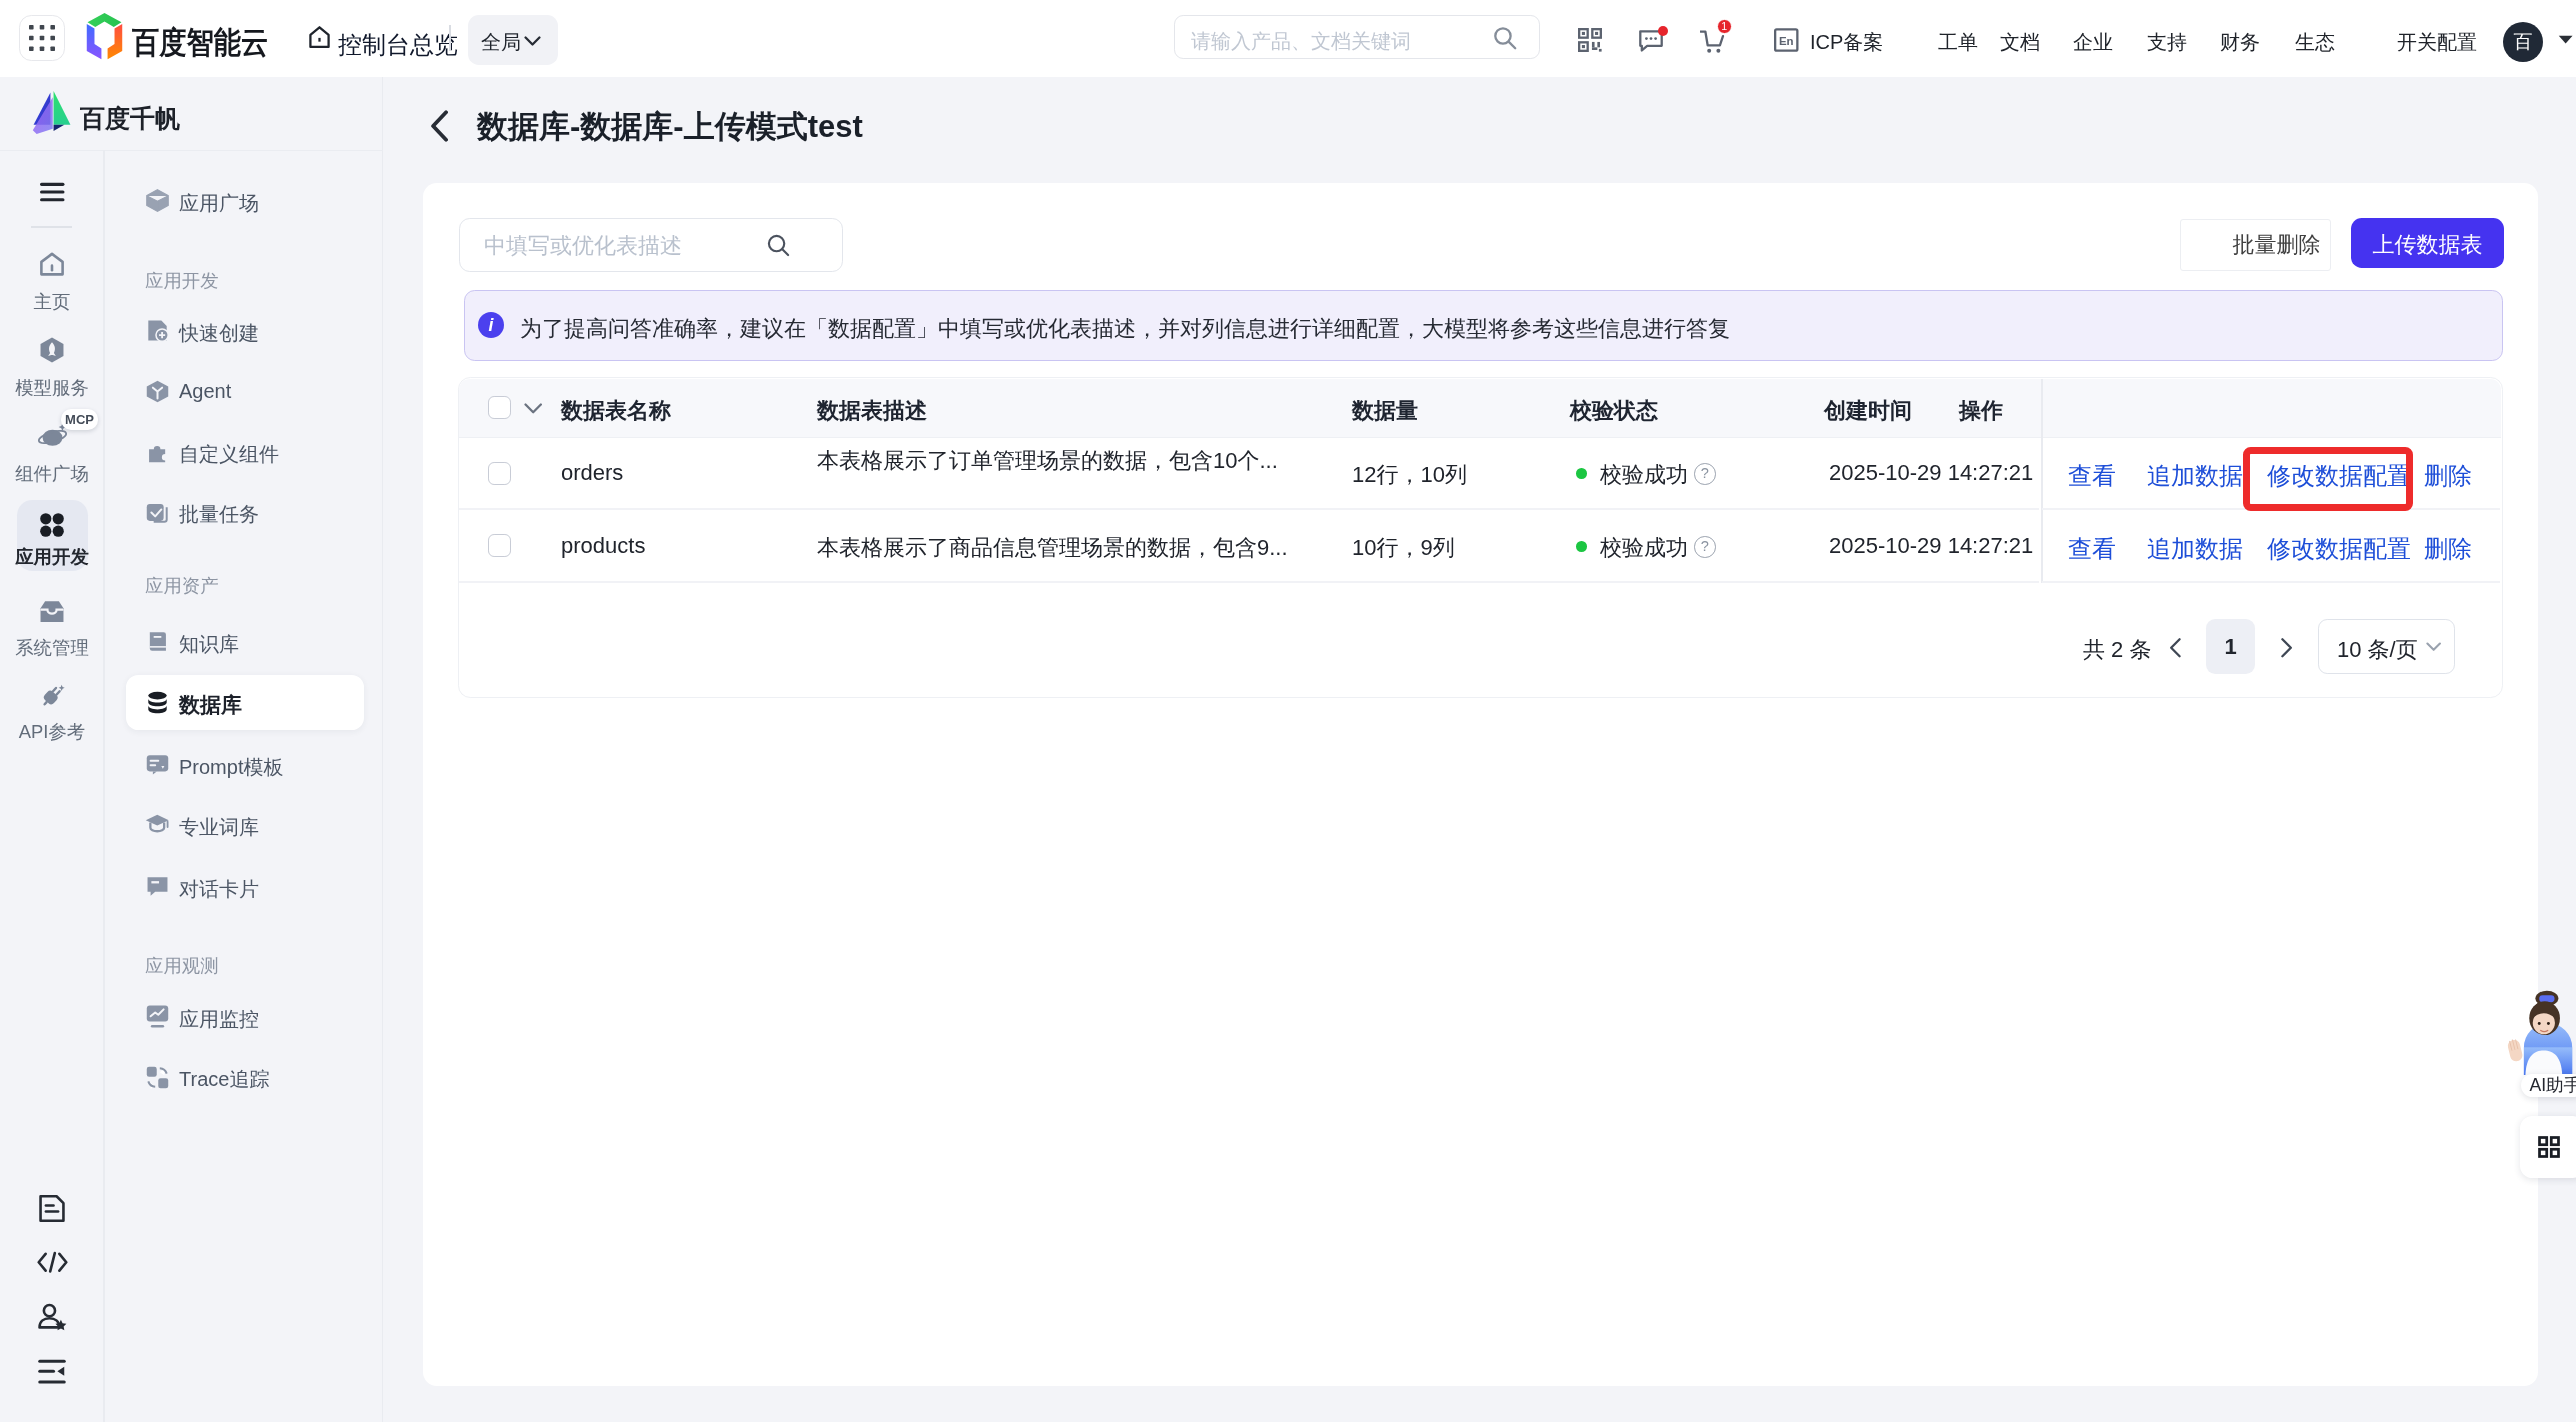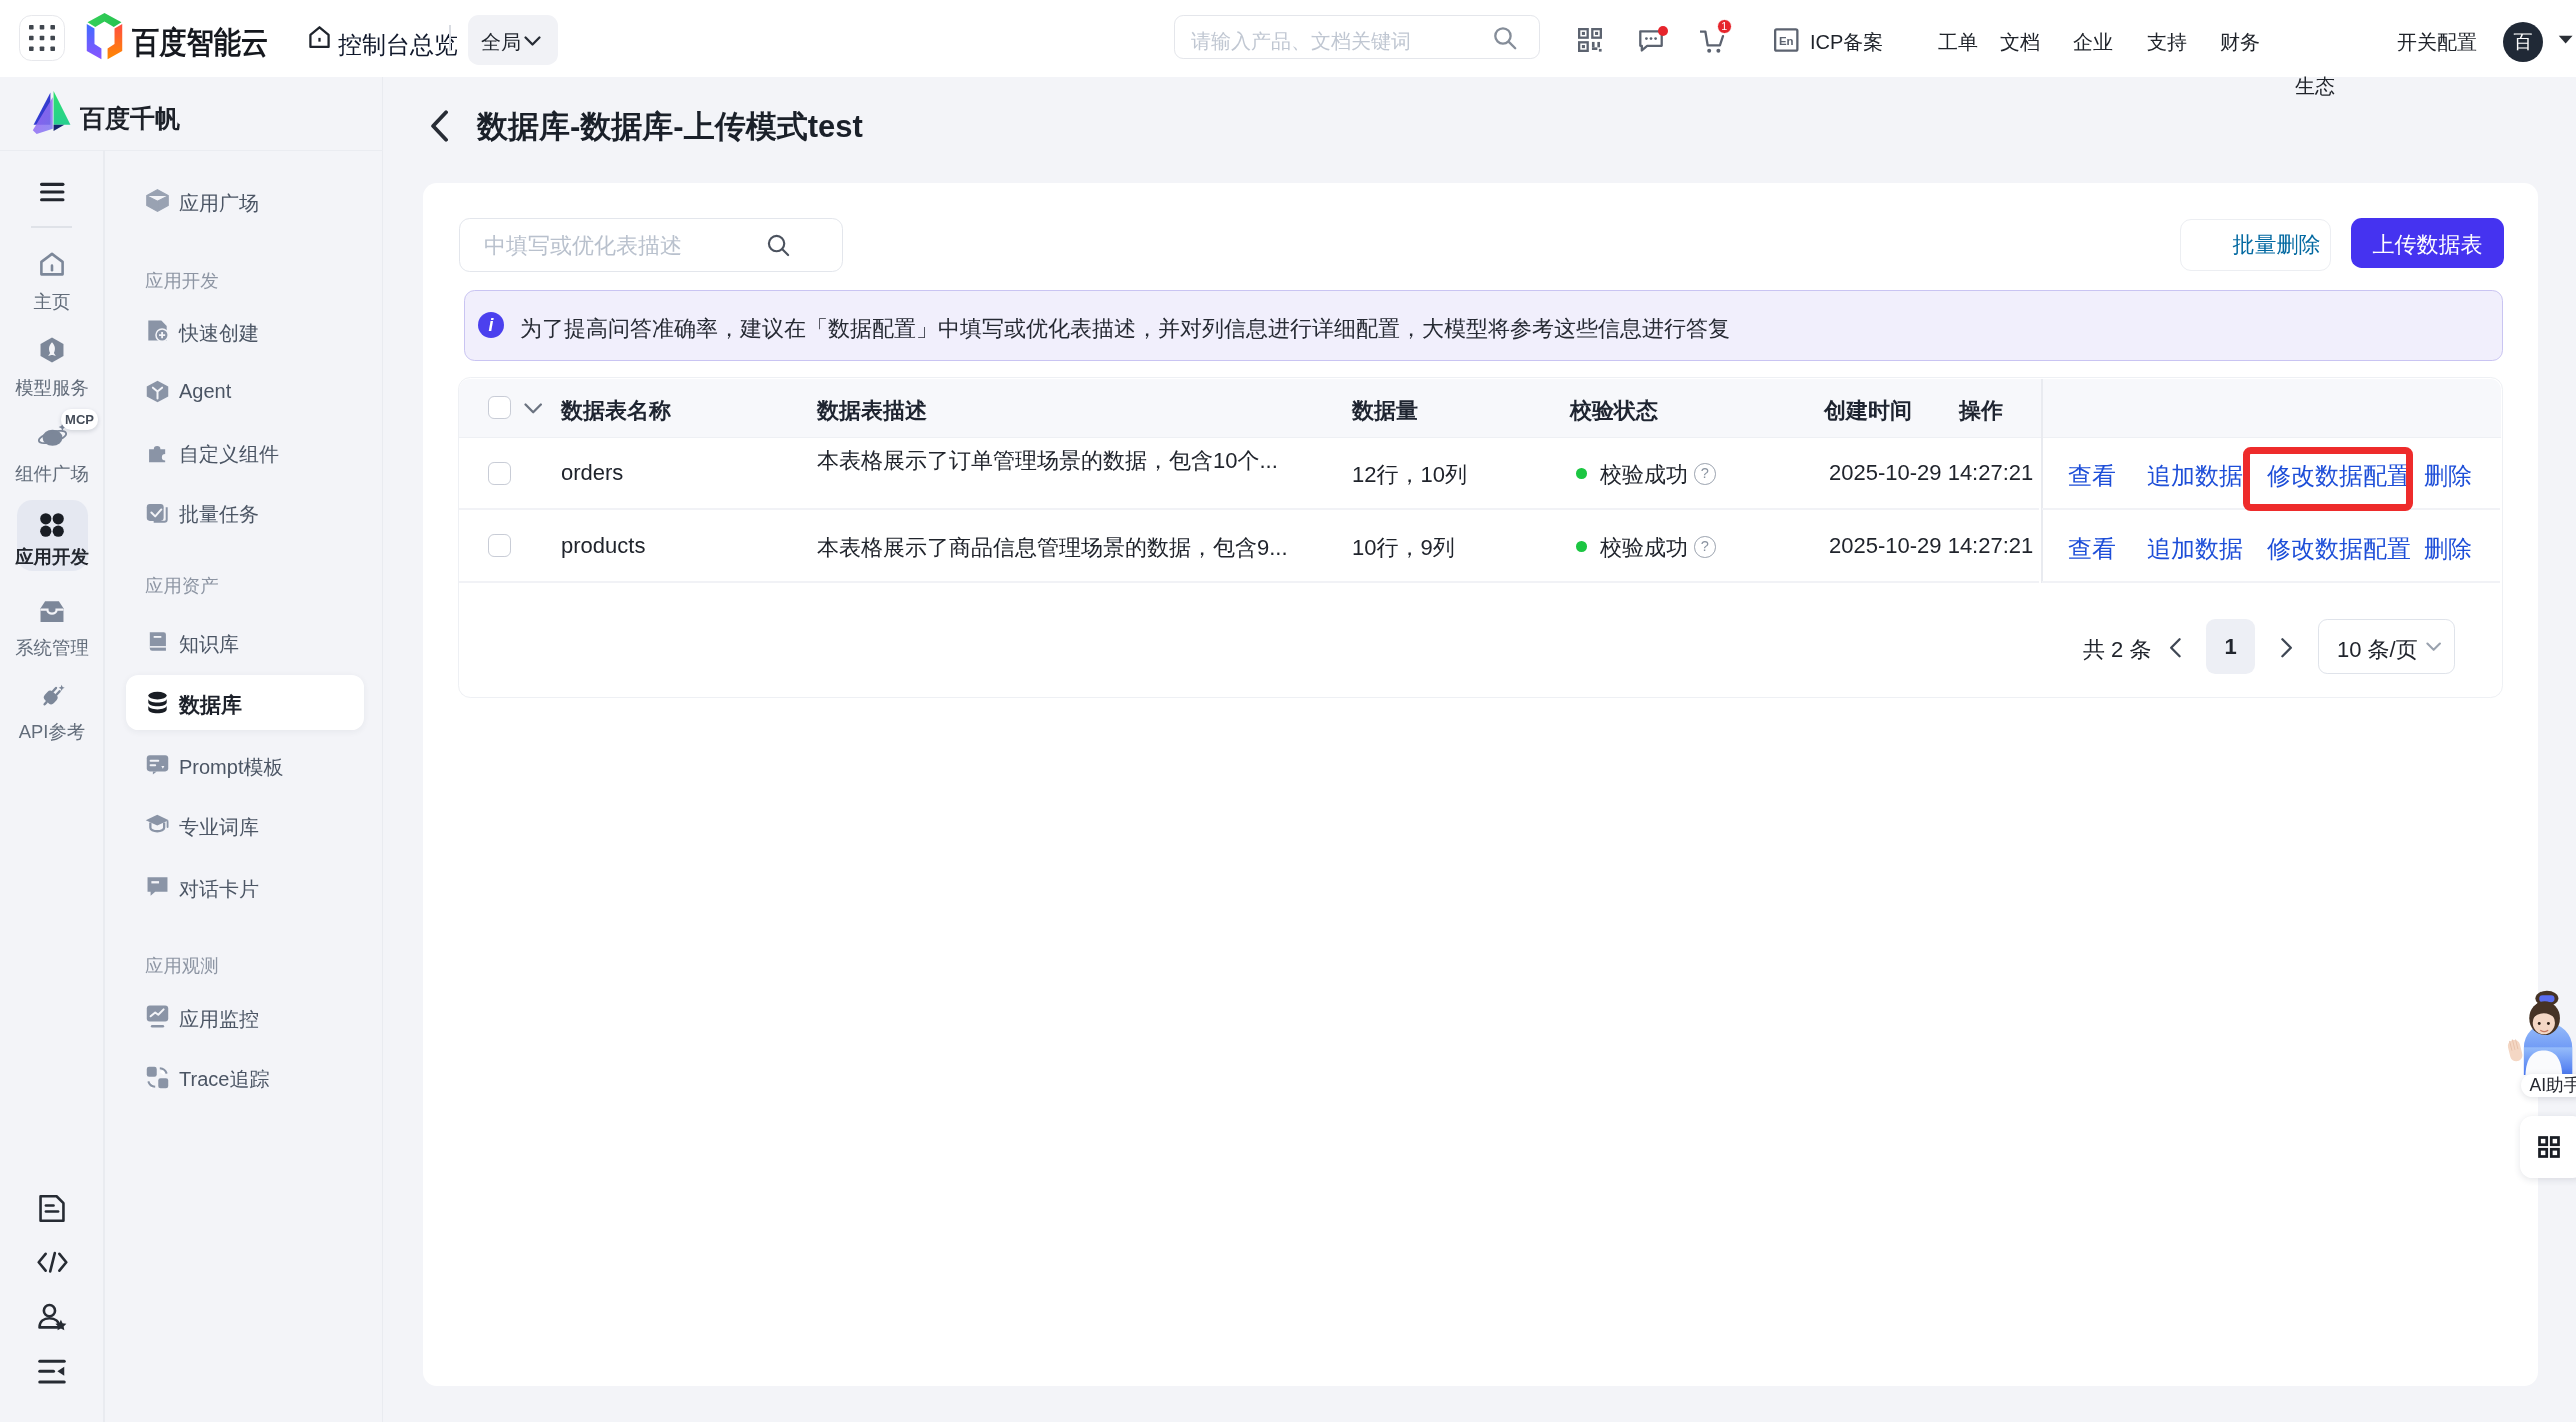--- a/index.html
+++ b/index.html
@@ -103,21 +103,21 @@
   <text x="16" y="21.5" font-size="15" font-weight="600" fill="#5c6370" text-anchor="middle" font-family="Liberation Sans,sans-serif">En</text>
 </svg>
 
 <div class="abs" style="left:1810px;top:29px;width:690px;font-size:20px;color:#20242b;">
   <span class="abs" style="left:0px;">ICP备案</span>
   <span class="abs" style="left:128px;">工单</span>
   <span class="abs" style="left:190px;">文档</span>
   <span class="abs" style="left:263px;">企业</span>
   <span class="abs" style="left:337px;">支持</span>
   <span class="abs" style="left:410px;">财务</span>
-  <span class="abs" style="left:485px;margin-top:44px;">生态</span>
+  <span class="abs" style="left:485px;">生态</span>
   <span class="abs" style="left:587px;">开关配置</span>
 </div>
 <div class="abs" style="left:2503px;top:21.5px;width:40px;height:40px;border-radius:50%;background:#202936;color:#fff;font-size:19px;text-align:center;line-height:40px;">百</div>
 <svg class="abs" style="left:2558px;top:35px" width="15.3" height="9.2" viewBox="0 0 20 12">
     <path d="M1 1 L10 11 L19 1 Z" fill="#2a2f36"></path>
   </svg>
 
 <div class="abs" style="left:0;top:77px;width:383px;height:1346px;background:#f3f4f8;border-right:1.5px solid #e9ebf0;"></div>
 <div class="abs" style="left:0;top:77px;width:383px;height:74px;border-bottom:1.5px solid #eaecf1;"></div>
 
@@ -329,21 +329,21 @@
 <div class="abs" style="left:477px;top:106px;font-size:31px;font-weight:700;color:#1a2029;">数据库-数据库-上传模式test</div>
 
 <div class="abs" style="left:423px;top:183px;width:2115px;height:1203px;background:#fff;border-radius:14px;"></div>
 
 <div class="abs" style="left:459px;top:218px;width:384px;height:54px;border:1.5px solid #e3e6ec;border-radius:10.7px;background:#fff;"></div>
 <div class="abs" style="left:484px;top:231px;font-size:22px;color:#b9c1cd;">中填写或优化表描述</div>
 <svg class="abs" style="left:767px;top:234px" width="23" height="23" viewBox="0 0 30 30">
     <circle cx="12.5" cy="12.5" r="10" fill="none" stroke="#4b525e" stroke-width="2.8"></circle>
     <line x1="20" y1="20" x2="27.5" y2="27.5" stroke="#4b525e" stroke-width="2.8" stroke-linecap="round"></line>
   </svg>
-<div class="abs" style="left:2180px;top:219px;width:151px;height:52px;border:1.5px solid #eceef2;border-radius:11px;background:#fff;font-size:22px;color:#0369a1;text-align:center;line-height:49px;padding-left:42px;">批量删除</div>
+<div class="abs" style="left:2180px;top:219px;width:151px;height:52px;border:1.5px solid #eceef2;border-radius:3px;background:#fff;font-size:22px;color:#404040;text-align:center;line-height:49px;padding-left:42px;">批量删除</div>
 <div class="abs" style="left:2351px;top:218px;width:153px;height:50px;border-radius:10.7px;background:#4533f0;font-size:22px;color:#fff;text-align:center;line-height:54px;">上传数据表</div>
 
 <div class="abs" style="left:464px;top:290px;width:2039px;height:71px;background:#f1effc;border:1.5px solid #c9c4f2;border-radius:10.7px;"></div>
 <div class="abs" style="left:478px;top:312px;width:26px;height:26px;border-radius:50%;background:#4b40ee;color:#fff;font-size:17.6px;font-weight:700;text-align:center;line-height:26px;font-style:italic;">i</div>
 <div class="abs" style="left:520px;top:314px;font-size:22px;color:#262a33;">为了提高问答准确率，建议在「数据配置」中填写或优化表描述，并对列信息进行详细配置，大模型将参考这些信息进行答复</div>
 
 <div class="abs" style="left:458px;top:377px;width:2045px;height:321px;border:1.5px solid #eef0f4;border-radius:12.3px;background:#fff;"></div>
 <div class="abs" style="left:459px;top:379px;width:2042px;height:59px;background:#f7f8fb;border-radius:10.7px 10.7px 0 0;border-bottom:1.5px solid #eef0f4;"></div>
 <div class="abs" style="left:2041px;top:379px;width:1.5px;height:204px;background:#e9ebf0;"></div>
 <div class="abs" style="left:459px;top:508px;width:1580px;height:1.5px;background:#f1f2f6;"></div>

